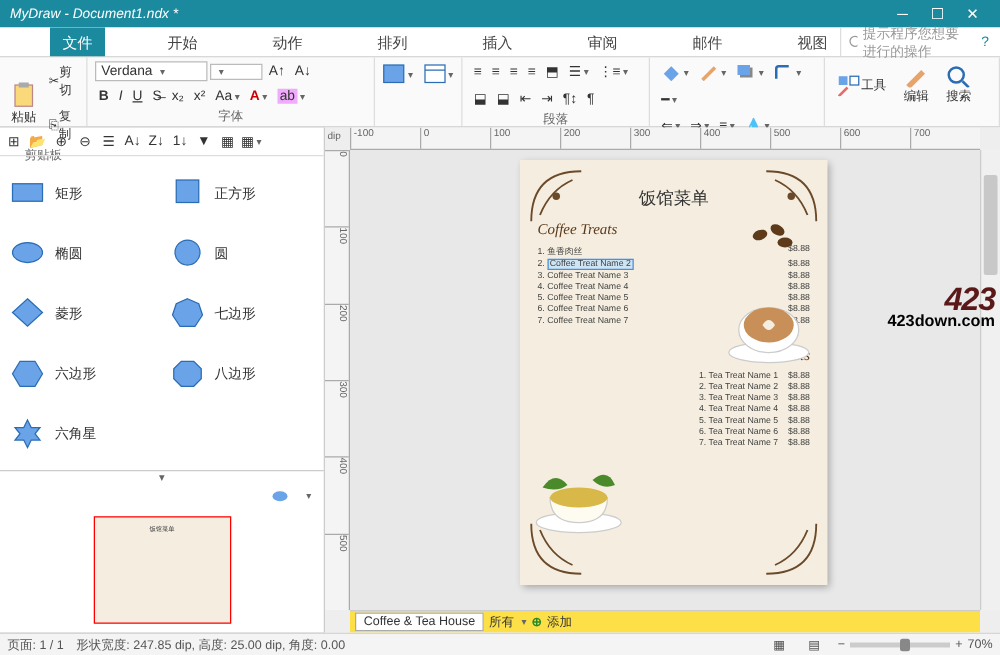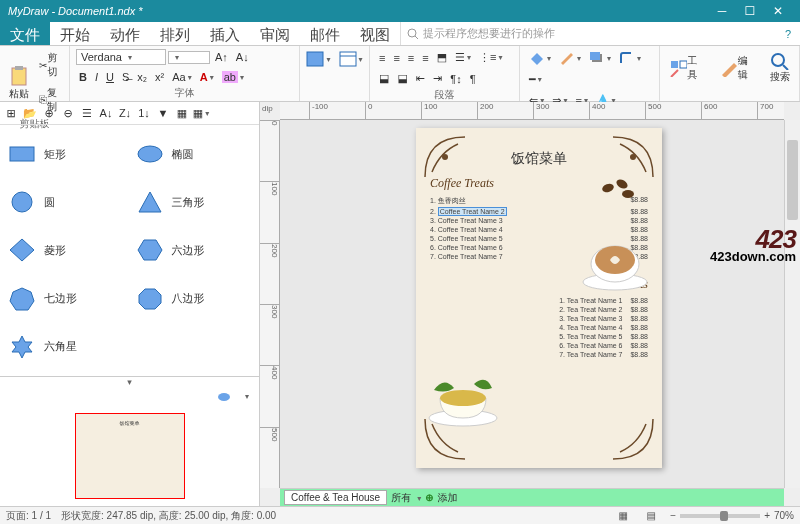--- a/index.html
+++ b/index.html
@@ -1,21 +1,21 @@
 <!DOCTYPE html>
 <html><head>
 <meta charset="utf-8">
 <style>
 * { margin:0; padding:0; box-sizing:border-box; font-family:"Microsoft YaHei",Verdana,sans-serif; }
 body { width:800px; height:524px; overflow:hidden; background:#fff; font-size:11px; color:#333; }
 .titlebar { height:22px; background:#1b8a9e; color:#fff; display:flex; align-items:center; padding:0 8px; font-size:11px; }
 .titlebar .title { flex:1;font-style:italic; }
 .titlebar .wbtn { width:28px; text-align:center; font-size:12px; cursor:pointer; }
 .menubar { height:24px; background:#fff; border-bottom:1px solid #ccc; display:flex; align-items:stretch; }
-.menubar .tab { padding:4px 10px; font-size:15px; color:#444; cursor:pointer; }
+.menubar .tab { padding:4px 10px; font-size:12px; color:#444; cursor:pointer;margin-left:40px; }
 .menubar .tab.active { background:#1b8a9e; color:#fff; }
 .searchbox { flex:1; display:flex; align-items:center; border-left:1px solid #ddd; padding:0 6px; color:#999; }
 .searchbox svg { margin-right:4px; }
 .helpicon { width:24px; display:flex; align-items:center; justify-content:center; color:#1b8a9e; }
 .ribbon { height:56px; background:#fafafa; border-bottom:1px solid #ccc; display:flex; }
 .rgrp { border-right:1px solid #ddd; display:flex; flex-direction:column; padding:2px 6px; }
 .rgrp .body { flex:1; display:flex; align-items:center; gap:4px; }
 .rgrp .lbl { text-align:center; font-size:10px; color:#666; }
 .rbtn { display:flex; align-items:center; justify-content:center; padding:2px; cursor:pointer; border:1px solid transparent; }
 .fontcombo { border:1px solid #bbb; background:#fff; padding:1px 4px; font-size:11px; min-width:90px; display:flex; align-items:center; gap:4px; }
@@ -25,37 +25,37 @@
 .tbicon { width:18px; height:18px; display:flex; align-items:center; justify-content:center; cursor:pointer; border:1px solid transparent; }
 .shapes { flex:1; overflow:auto; display:grid; grid-template-columns:1fr 1fr; gap:2px 8px; padding:6px; }
 .shape { display:flex; align-items:center; gap:8px; padding:2px; cursor:pointer; }
 .shape .sico { width:28px; height:28px; display:flex; align-items:center; justify-content:center; }
 .thumbpane { border-top:1px solid #ccc; height:130px; position:relative; display:flex; flex-direction:column; }
 .thumbhdr { height:18px; display:flex; justify-content:flex-end; align-items:center; padding:0 4px; gap:4px; }
 .thumbbody { flex:1; display:flex; align-items:center; justify-content:center; }
 .thumbimg { border:1px solid red; width:110px; height:86px; background:#f5eee0; position:relative; font-size:4px; padding:6px; }
 .canvaswrap { flex:1; position:relative; overflow:hidden; background:#eee; }
 .hruler { position:absolute; top:0; left:20px; right:16px; height:18px; background:#f4f4f4; border-bottom:1px solid #aaa; font-size:8px; color:#666; display:flex; }
-.hruler span { flex:1; border-left:1px solid #aaa; padding-left:2px;margin-left:29px; }
+.hruler span { flex:1; border-left:1px solid #aaa; padding-left:2px; }
 .vruler { position:absolute; top:18px; left:0; bottom:18px; width:20px; background:#f4f4f4; border-right:1px solid #aaa; font-size:8px; color:#666; writing-mode:vertical-rl; display:flex; }
 .vruler span { flex:1; border-top:1px solid #aaa; }
 .diplabel { position:absolute; top:2px; left:2px; font-size:8px; color:#666; }
 .canvas { position:absolute; top:18px; left:20px; right:16px; bottom:18px; overflow:hidden; background:#e8e8e8; }
 .page { position:absolute; top:8px; left:136px; width:246px; height:340px; background:#f5eee0; box-shadow:2px 2px 6px rgba(0,0,0,.3); padding:14px; }
 .page .ornament { position:absolute; pointer-events:none; }
 .menutitle { text-align:center; font-size:14px; font-family:serif; color:#333; margin-top:8px; }
 .section { font-family:serif; color:#5c3a1a; font-size:12px; font-style:italic; margin:8px 0 4px; }
 .section.right { text-align:right; }
 .item { display:flex; font-size:7px; color:#444; padding:1px 0; }
 .item .nm { flex:1; }
 .item.sel .nm span { background:#cde4f5; border:1px solid #4a90d9; padding:0 1px; }
 .coffee-cup, .tea-cup { position:absolute; }
 .scrolly { position:absolute; top:18px; right:0; bottom:18px; width:16px; background:#f0f0f0; border-left:1px solid #ccc; }
 .scrolly .thumb { position:absolute; left:2px; right:2px; top:20px; height:80px; background:#c8c8c8; border-radius:2px; }
-.scrollx { position:absolute; left:20px; right:16px; bottom:0; height:18px; background:#86efac; border-top:1px solid #ccc; display:flex; align-items:center; font-size:10px; gap:4px; padding:0 4px; }
+.scrollx { position:absolute; left:20px; right:16px; bottom:0; height:18px; background:#fde047; border-top:1px solid #ccc; display:flex; align-items:center; font-size:10px; gap:4px; padding:0 4px; }
 .statusbar { height:18px; background:#f4f4f4; border-top:1px solid #ccc; display:flex; align-items:center; font-size:10px; color:#555; padding:0 6px; gap:10px; }
 .statusbar .fill { flex:1; }
 .zoom { display:flex; align-items:center; gap:4px; }
 .zslider { width:80px; height:4px; background:#ccc; position:relative; }
 .zslider::after { content:""; position:absolute; left:50%; top:-3px; width:8px; height:10px; background:#888; border-radius:2px; }
 .watermark { position:absolute; right:4px; top:228px; font-family:Arial; font-weight:bold; text-align:right; line-height:.9; pointer-events:none; }
 .watermark .big { font-size:26px; color:#5a1818; font-style:italic; letter-spacing:-1px; }
 .watermark .small { font-size:13px; color:#000; }
 .dd::after { content:"▾"; font-size:8px; margin-left:2px; color:#666; }
 </style>
@@ -219,21 +219,21 @@
   <div class="rgrp" style="flex:1">
     <div class="body" style="gap:8px">
       <div class="rbtn" style="">
           <svg width="20" height="18">
             <rect x="2" y="2" width="7" height="7" fill="#6aa3e8"></rect>
             <rect x="11" y="2" width="7" height="7" fill="#fff" stroke="#2a6db5"></rect>
             <path d="M2 18 L9 11" stroke="#e86a6a" stroke-width="2"></path>
           </svg>
           <span style="font-size:10px">工具</span>
         </div>
-      <div class="rbtn" style="flex-direction:row">
+      <div class="rbtn" style="flex-direction:column">
           <svg width="20" height="18">
             <path d="M2 16 L14 4 L17 7 L5 19 Z" fill="#e8a36a"></path>
           </svg>
           <span style="font-size:10px">编辑</span>
         </div>
       <div class="rbtn" style="flex-direction:column">
           <svg width="20" height="18">
             <circle cx="8" cy="8" r="6" fill="none" stroke="#2a6db5" stroke-width="2"></circle>
             <line x1="13" y1="13" x2="18" y2="18" stroke="#2a6db5" stroke-width="2"></line>
           </svg>
@@ -265,64 +265,64 @@
           <span class="sico">
             <svg width="28" height="26">
               <rect x="2" y="6" width="24" height="14" fill="#6aa3e8" stroke="#2a6db5"></rect>
             </svg>
           </span>
           <span>矩形</span>
         </div>
         <div class="shape">
           <span class="sico">
             <svg width="28" height="26">
+              <rect x="5" y="3" width="18" height="18" fill="#6aa3e8" stroke="#2a6db5"></rect>
+            </svg>
+          </span>
+          <span>正方形</span>
+        </div>
+        <div class="shape">
+          <span class="sico">
+            <svg width="28" height="26">
               <ellipse cx="14" cy="13" rx="12" ry="8" fill="#6aa3e8" stroke="#2a6db5"></ellipse>
             </svg>
           </span>
           <span>椭圆</span>
         </div>
         <div class="shape">
           <span class="sico">
             <svg width="28" height="26">
               <circle cx="14" cy="13" r="10" fill="#6aa3e8" stroke="#2a6db5"></circle>
             </svg>
           </span>
           <span>圆</span>
         </div>
         <div class="shape">
           <span class="sico">
             <svg width="28" height="26">
-              <path d="M14 3 L25 23 L3 23 Z" fill="#6aa3e8" stroke="#2a6db5"></path>
-            </svg>
-          </span>
-          <span>三角形</span>
-        </div>
-        <div class="shape">
-          <span class="sico">
-            <svg width="28" height="26">
               <path d="M14 2 L26 13 L14 24 L2 13 Z" fill="#6aa3e8" stroke="#2a6db5"></path>
             </svg>
           </span>
           <span>菱形</span>
         </div>
         <div class="shape">
           <span class="sico">
             <svg width="28" height="26">
+              <path d="M14 2 L23 6 L26 15 L20 24 L8 24 L2 15 L5 6 Z" fill="#6aa3e8" stroke="#2a6db5"></path>
+            </svg>
+          </span>
+          <span>七边形</span>
+        </div>
+        <div class="shape">
+          <span class="sico">
+            <svg width="28" height="26">
               <path d="M8 3 L20 3 L26 13 L20 23 L8 23 L2 13 Z" fill="#6aa3e8" stroke="#2a6db5"></path>
             </svg>
           </span>
           <span>六边形</span>
-        </div>
-        <div class="shape">
-          <span class="sico">
-            <svg width="28" height="26">
-              <path d="M14 2 L23 6 L26 15 L20 24 L8 24 L2 15 L5 6 Z" fill="#6aa3e8" stroke="#2a6db5"></path>
-            </svg>
-          </span>
-          <span>七边形</span>
         </div>
         <div class="shape">
           <span class="sico">
             <svg width="28" height="26">
               <path d="M9 3 L19 3 L25 9 L25 17 L19 23 L9 23 L3 17 L3 9 Z" fill="#6aa3e8" stroke="#2a6db5"></path>
             </svg>
           </span>
           <span>八边形</span>
         </div>
         <div class="shape">

